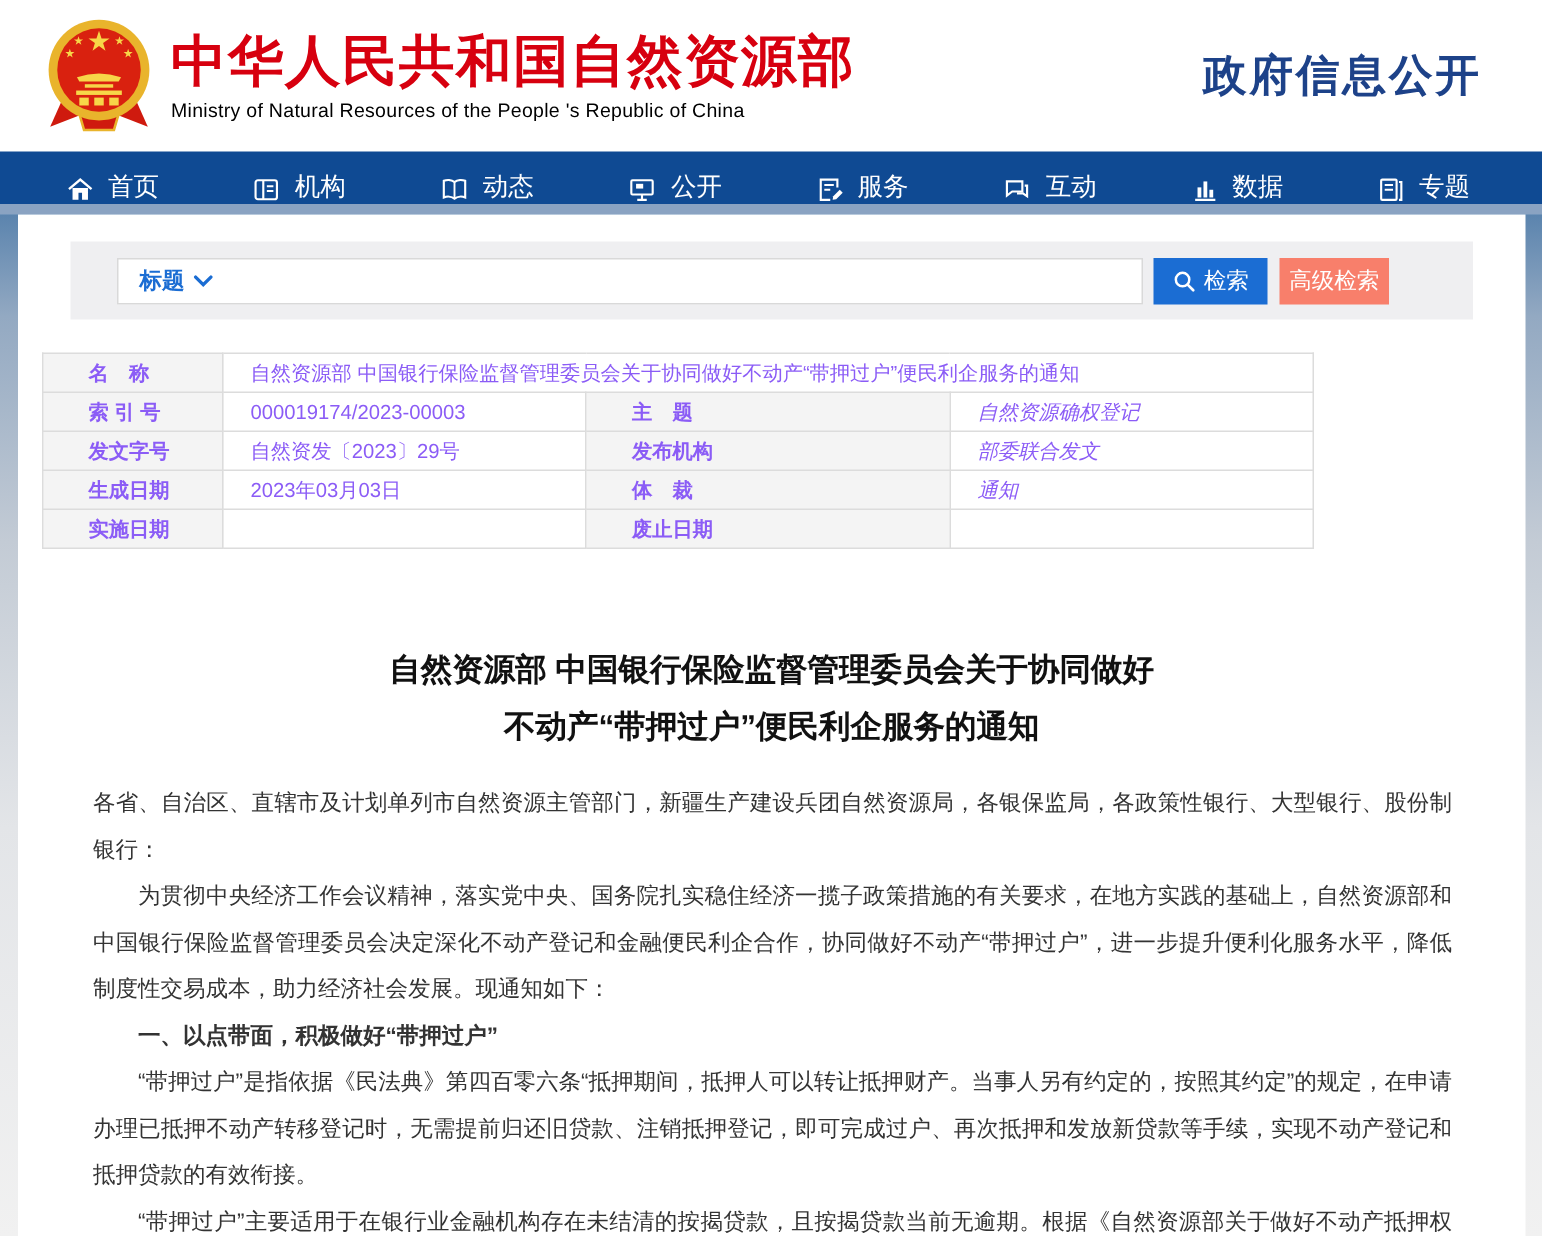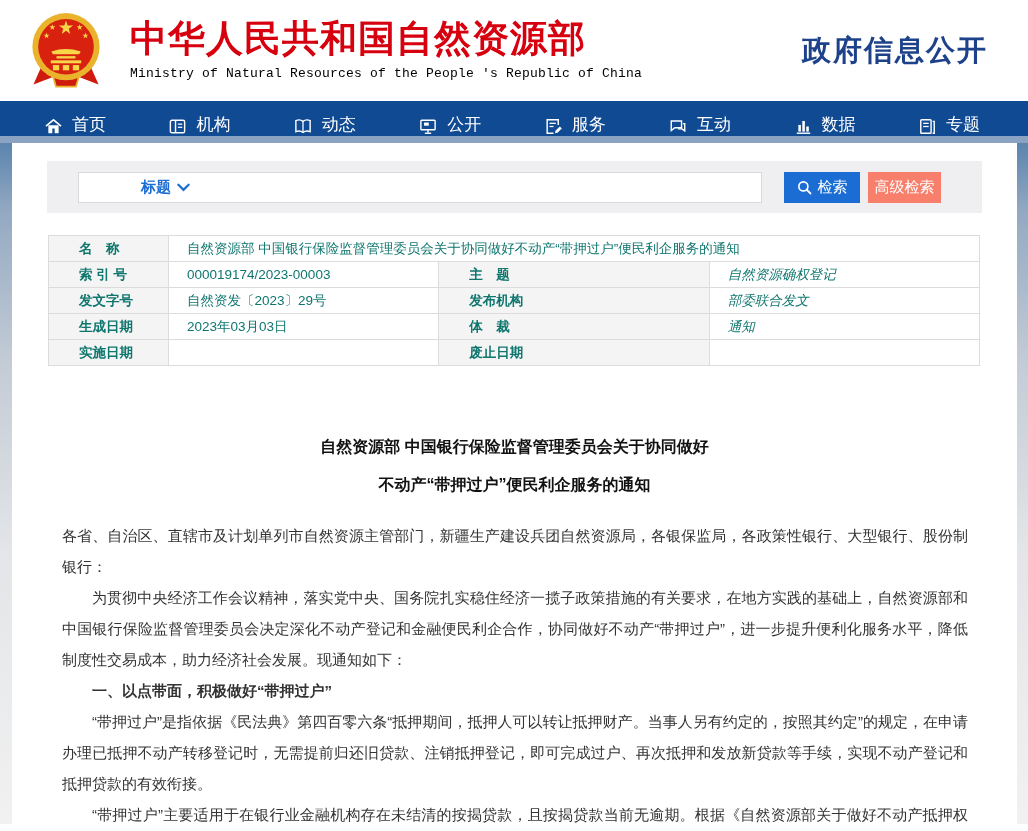--- a/index.html
+++ b/index.html
@@ -3,52 +3,52 @@
 <meta charset="utf-8">
 <style>
   * { margin:0; padding:0; box-sizing:border-box; }
   html,body { width:1028px; height:831px; overflow:hidden; }
   body { font-family:"Liberation Sans","DejaVu Sans",sans-serif; background:#fff; }
 
   
   .top-header { height:101px; background:#fff; display:flex; align-items:center; justify-content:space-between; padding:0 40px 0 28px; }
   .logo-area { display:flex; align-items:center; cursor:pointer; }
   .emblem { width:76px; height:84px; margin-top:4px; }
-  .site-titles { margin-left:26px;font-family:Liberation Mono, monospace; }
+  .site-titles { margin-left:10px; }
   .site-name-zh { font-size:37px; font-weight:bold; color:#d7000f; letter-spacing:1px; line-height:42px; }
   .site-name-en { font-size:13px; color:#000000; margin-top:4px; letter-spacing:0.2px; }
   .gov-info { font-size:29px; font-weight:bold; color:#1d4289; letter-spacing:2px; cursor:pointer; }
 
   
   .main-nav { height:42px; background:#0f4a93; border-bottom:7px solid #8aa3c2; display:flex; align-items:center; justify-content:space-between; padding:0 48px 0 44px; }
   .nav-item { display:flex; align-items:flex-end; gap:9px; color:#fff; font-size:17px; cursor:pointer; height:100%; }
   .nav-item svg { display:block; }
 
   
   .page-bg { height:681px; background:linear-gradient(180deg,#5b84ae 0%,#93a9c2 10%,#c3cbd5 32%,#e3e5e8 60%,#f1f1f1 100%); }
   .content-panel { background:#fff; margin:0 11px 0 12px; height:681px; overflow:hidden; }
 
   
   .search-section { margin:18px 35px 0 35px; height:52px; background:#efeff1; display:flex; align-items:center; padding:0 0 0 31px; }
   .search-box { width:684px; height:31px; background:#fff; border:1px solid #d9d9d9; display:flex; align-items:center; }
-  .field-select { display:flex; align-items:center; gap:6px; padding:0 12px 0 14px; color:#1b6dd3; font-size:15px; font-weight:bold; cursor:pointer; white-space:nowrap;margin-left:48px; }
+  .field-select { display:flex; align-items:center; gap:6px; padding:0 12px 0 14px; color:#1b6dd3; font-size:15px; font-weight:bold; cursor:pointer; white-space:nowrap; }
   .search-input { flex:1; border:none; outline:none; height:27px; font-size:14px; color:#333; background:transparent; }
   .btn { height:31px; display:flex; align-items:center; justify-content:center; color:#fff; font-size:15px; cursor:pointer; }
-  .btn-search { width:76px; background:#1b6dd3; margin-left:22px; gap:6px; }
+  .btn-search { width:76px; background:#1b6dd3; margin-left:7px; gap:6px; }
   .btn-advanced { width:73px; background:#f87f6b; margin-left:8px; }
 
   
-  .meta-table { margin:22px 36px 0 36px; border-collapse:collapse; table-layout:fixed; width:932px; font-size:13.5px; color:#0f766e; }
+  .meta-table { margin:22px 36px 0 16px; border-collapse:collapse; table-layout:fixed; width:848px; font-size:13.5px; color:#8b5cf6; }
   .meta-table td { border:1px solid #dcdcdc; height:26px; vertical-align:middle; }
   .meta-table td.lbl { background:#f4f4f4; font-weight:bold; padding-left:30px; white-space:pre; }
   .meta-table td.val { background:#fff; padding-left:18px; white-space:nowrap; overflow:hidden; }
   .c1 { width:120px; } .c2 { width:392px; } .c3 { width:120px; } .c4 { width:300px;font-style:italic; }
 
   
-  .doc-title { margin-top:62px; text-align:center; font-size:16px; font-weight:bold; color:#111; line-height:38px; }
+  .doc-title { margin-top:62px; text-align:center; font-size:21px; font-weight:bold; color:#111; line-height:38px; }
   .doc-body { margin:16px 49px 0 50px; font-size:15px; line-height:31px; color:#333; text-align:justify; }
   .doc-body p { text-indent:2em; }
   .doc-body p.no-indent { text-indent:0; }
   .doc-body p.bold { font-weight:bold; }
 </style>
 </head>
 <body>
 
 <header class="top-header">
   <div class="logo-area">

